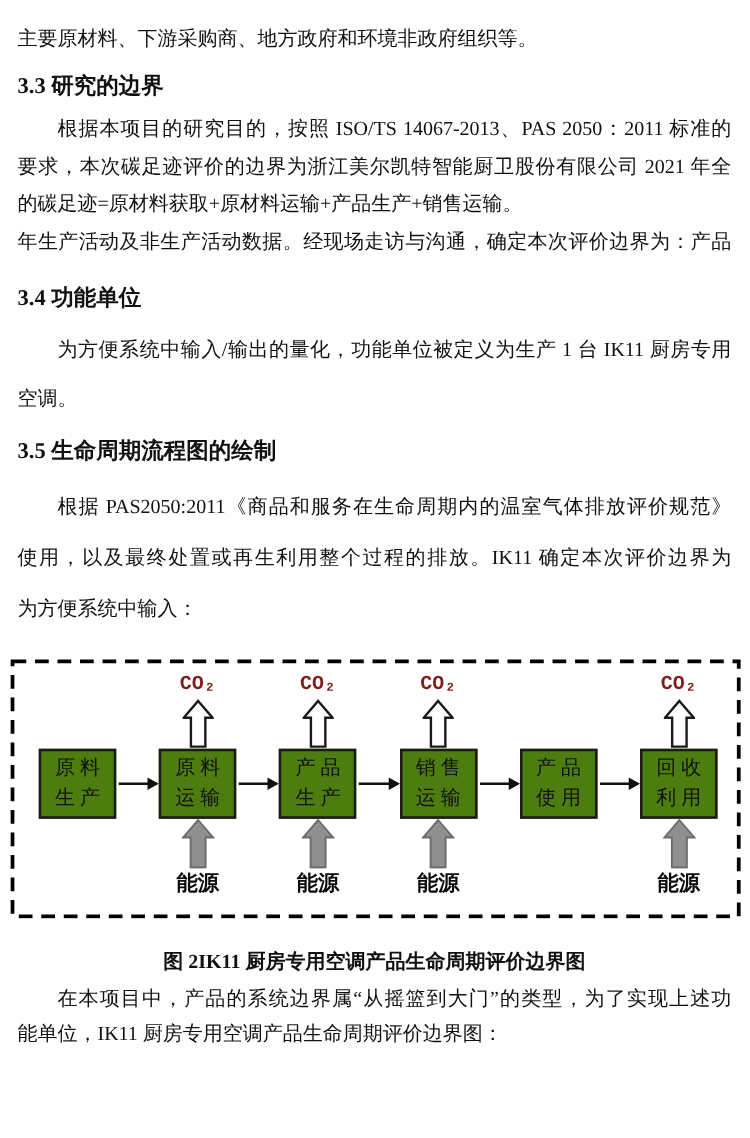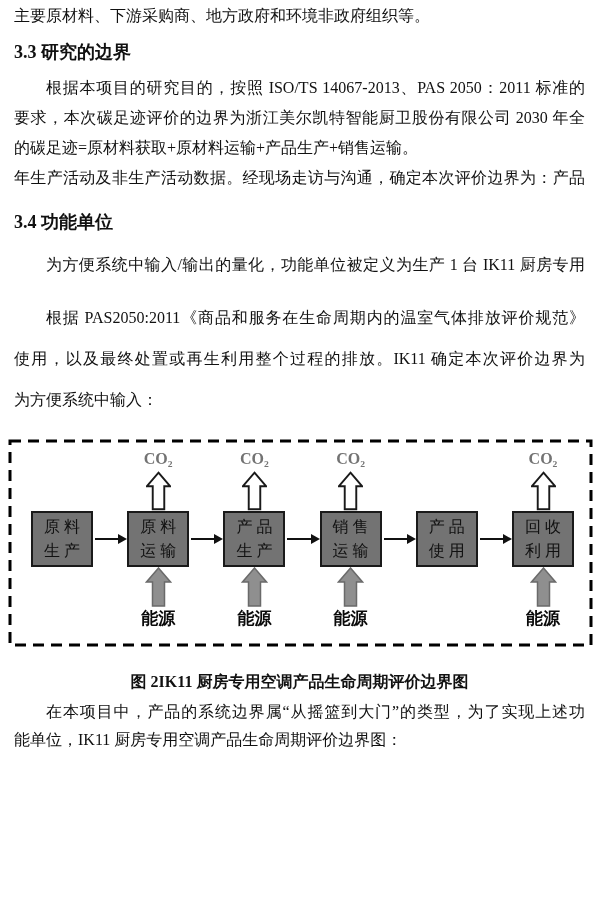--- a/index.html
+++ b/index.html
@@ -3,21 +3,21 @@
 <meta charset="utf-8">
 <style>
   html, body { margin: 0; padding: 0; }
   body {
     width: 600px; height: 910px;
     background: #ffffff;
     color: #111111;
     font-family: "Liberation Serif", "DejaVu Serif", serif;
     overflow: hidden;
   }
-  .page { padding: 5px 15px 0 14px; }
+  .page { padding: 21px 15px 0 14px; }
 
   .lead-line {
     font-size: 16px; line-height: 22px; text-align: left;
   }
   .sec-heading {
     font-size: 18px; font-weight: bold; line-height: 24px;
   }
   .h33 { margin-top: 13px; }
   .h34 { margin-top: 17px; }
   .h35 { margin-top: 9px; }
@@ -47,32 +47,32 @@
     position: relative; z-index: 1;
     display: flex; align-items: flex-start;
     padding: 10px 18px 0 22px;
   }
   .stage {
     width: 64px; flex: 0 0 64px;
     display: flex; flex-direction: column; align-items: center;
   }
   .co2 {
     height: 22px; line-height: 20px;
-    font-family: Liberation Serif, serif;
-    font-weight: bold; font-size: 16px; color: #737373;
+    font-family: Liberation Mono, monospace;
+    font-weight: bold; font-size: 16px; color: #7f1d1d;
   }
   .up { display: block; }
   .up.hollow { width: 25px; height: 40px; }
   .up.hollow path { fill: #ffffff; stroke: #1a1a1a; stroke-width: 2; }
   .up.gray { width: 27px; height: 40px; }
   .up.gray path { fill: #8f8f8f; stroke: #6a6a6a; stroke-width: 1.5; }
   .pbox {
     box-sizing: border-box;
     width: 62px; height: 56px;
-    border: 2px solid #1a1a1a; background: #737373;
+    border: 2px solid #1a1a1a; background: #4d7c0f;
     display: flex; flex-direction: column; justify-content: center;
     text-align: center;
     font-size: 16px; line-height: 24px; letter-spacing: 4px;
     padding-left: 4px;
   }
   .energy {
     height: 24px; line-height: 24px;
     font-family: Liberation Sans, sans-serif;
     font-weight: bold; font-size: 17px; color: #0a0a0a;
   }
@@ -101,31 +101,33 @@
 <body>
 
 <div class="page">
 
   <div class="lead-line">主要原材料、下游采购商、地方政府和环境非政府组织等。</div>
 
   <div class="sec-heading h33">3.3 研究的边界</div>
 
   <div class="para p33">
     <div class="pline j ind">根据本项目的研究目的，按照 ISO/TS 14067-2013、PAS 2050：2011 标准的</div>
-    <div class="pline j">要求，本次碳足迹评价的边界为浙江美尔凯特智能厨卫股份有限公司 2030 年全</div>
+    <div class="pline j">要求，本次碳足迹评价的边界为浙江美尔凯特智能厨卫股份有限公司 2021 年全</div>
     <div class="pline l">的碳足迹=原材料获取+原材料运输+产品生产+销售运输。</div>
     <div class="pline j">年生产活动及非生产活动数据。经现场走访与沟通，确定本次评价边界为：产品</div>
   </div>
 
   <div class="sec-heading h34">3.4 功能单位</div>
 
   <div class="para p34">
     <div class="pline j ind">为方便系统中输入/输出的量化，功能单位被定义为生产 1 台 IK11 厨房专用</div>
-  </div>
-
+    <div class="pline l">空调。</div>
+  </div>
+
+  <div class="sec-heading h35">3.5 生命周期流程图的绘制</div>
 
   <div class="para p35">
     <div class="pline j ind">根据 PAS2050:2011《商品和服务在生命周期内的温室气体排放评价规范》</div>
     <div class="pline j">使用，以及最终处置或再生利用整个过程的排放。IK11 确定本次评价边界为</div>
     <div class="pline l">为方便系统中输入：</div>
   </div>
 
   <div class="diagram">
     <svg class="dash-border" width="585" height="208" viewBox="0 0 585 208">
       <rect x="2" y="2" width="581" height="204" fill="none" stroke="#000" stroke-width="3" stroke-dasharray="11 7"></rect>

